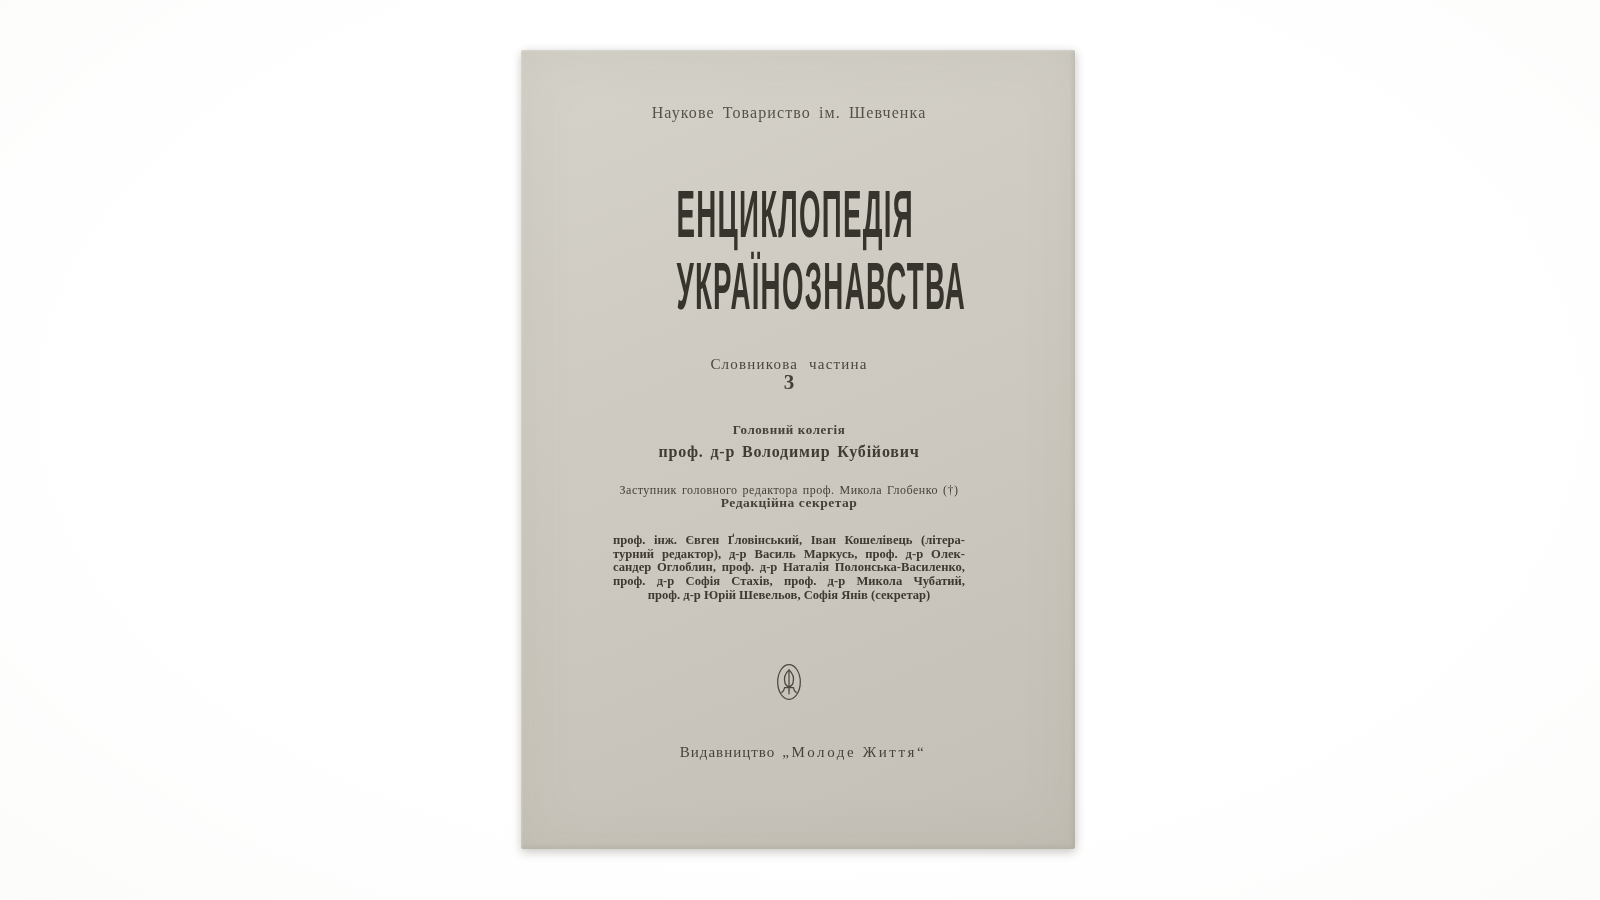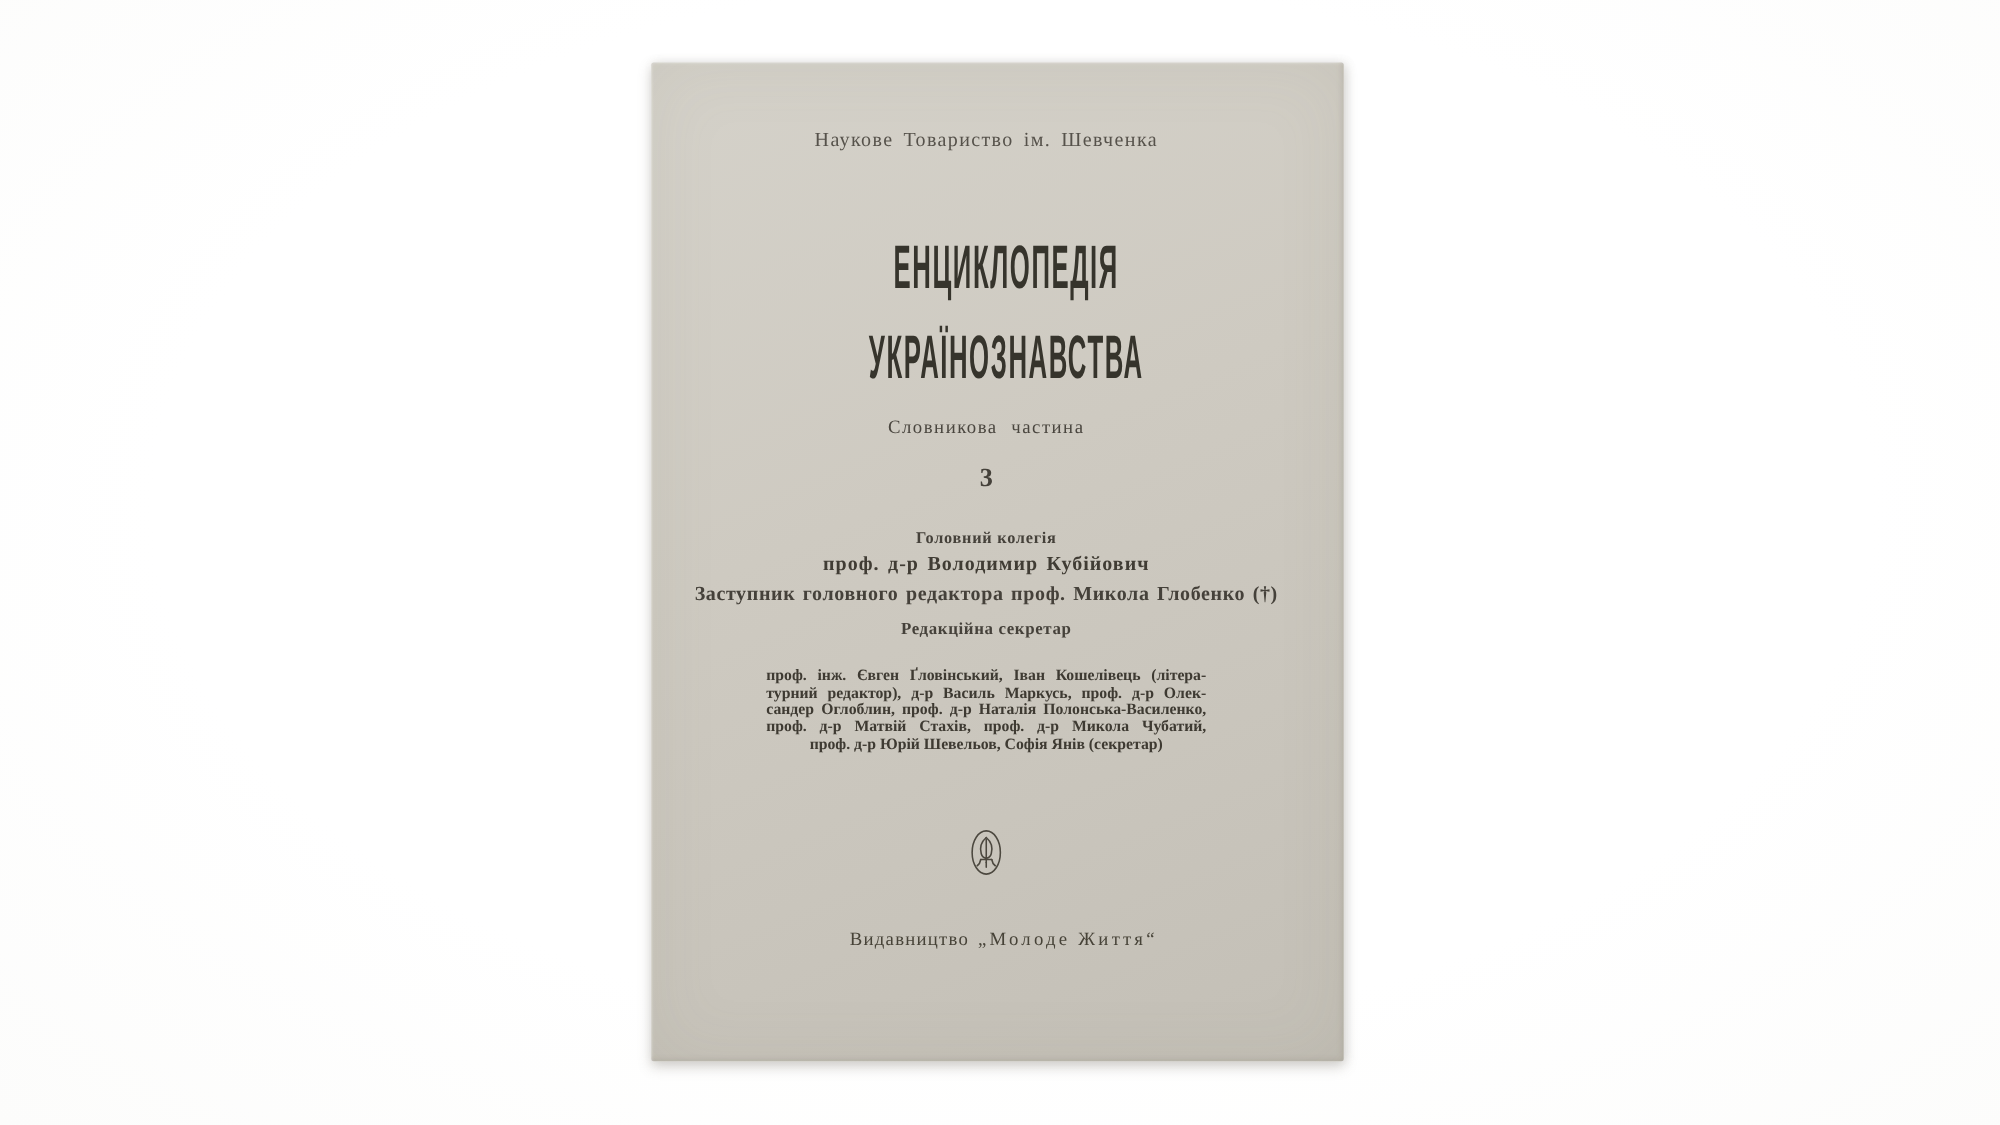--- a/index.html
+++ b/index.html
@@ -51,32 +51,31 @@
     top: 54px;
     font-size: 16px;
     letter-spacing: 1.1px;
     word-spacing: 3px;
     color: #56524b;
   }
   .title {
     top: 128px;
     font-family: "Liberation Sans", "DejaVu Sans", sans-serif;
     font-weight: bold;
-    font-size: 49px;
+    font-size: 66px;
     line-height: 72px;
     letter-spacing: 3px;
     color: #36342c;
-    margin-left: 16px;
   }
   .title-line {
     transform: scaleX(0.42);
     transform-origin: 50% 50%;
   }
   .subtitle {
-    top: 284px;
+    top: 306px;
     font-size: 15px;
     letter-spacing: 1.2px;
     word-spacing: 6px;
     color: #4a463f;
   }
   .volume {
     top: 320px;
     font-size: 21px;
     font-weight: bold;
     color: #45413a;
@@ -90,23 +89,23 @@
   }
   .chief-name {
     top: 393px;
     font-size: 16px;
     font-weight: bold;
     letter-spacing: 0.8px;
     word-spacing: 2px;
     color: #403c34;
   }
   .deputy {
-    top: 417px;
-    font-size: 16px;
-    font-weight: bold;
+    top: 433px;
+    font-size: 12px;
+    font-weight: normal;
     letter-spacing: 0.5px;
     word-spacing: 1.5px;
     color: #45413a;
   }
   .board-label {
     top: 445px;
     font-size: 13.5px;
     font-weight: bold;
     letter-spacing: 0.5px;
     color: #45413a;
@@ -178,21 +177,21 @@
 
       <div class="block deputy">Заступник головного редактора проф. Микола Глобенко (†)</div>
 
       <div class="block board-label">Редакційна секретар</div>
 
       <div class="block board">
         <div class="board-inner">
           <div class="board-line">проф. інж. Євген Ґловінський, Іван Кошелівець (літера-</div>
           <div class="board-line">турний редактор), д-р Василь Маркусь, проф. д-р Олек-</div>
           <div class="board-line">сандер Оглоблин, проф. д-р Наталія Полонська-Василенко,</div>
-          <div class="board-line">проф. д-р Матвій Стахів, проф. д-р Микола Чубатий,</div>
+          <div class="board-line">проф. д-р Софія Стахів, проф. д-р Микола Чубатий,</div>
           <div class="board-line center">проф. д-р Юрій Шевельов, Софія Янів (секретар)</div>
         </div>
       </div>
 
       <div class="block logo">
         <svg width="26" height="38" viewBox="0 0 26 38" fill="none" stroke="#4c483f" stroke-width="1.25" stroke-linecap="round">
           <ellipse cx="13" cy="19" rx="11.3" ry="17.3"></ellipse>
           <path d="M13 7 C9.5 10 7.4 14.2 9 20 C9.6 22.2 11.1 23.4 13 23.7"></path>
           <path d="M13 7 C16.5 10 18.6 14.2 17 20 C16.4 22.2 14.9 23.4 13 23.7"></path>
           <path d="M13 8.5 L13 27"></path>

